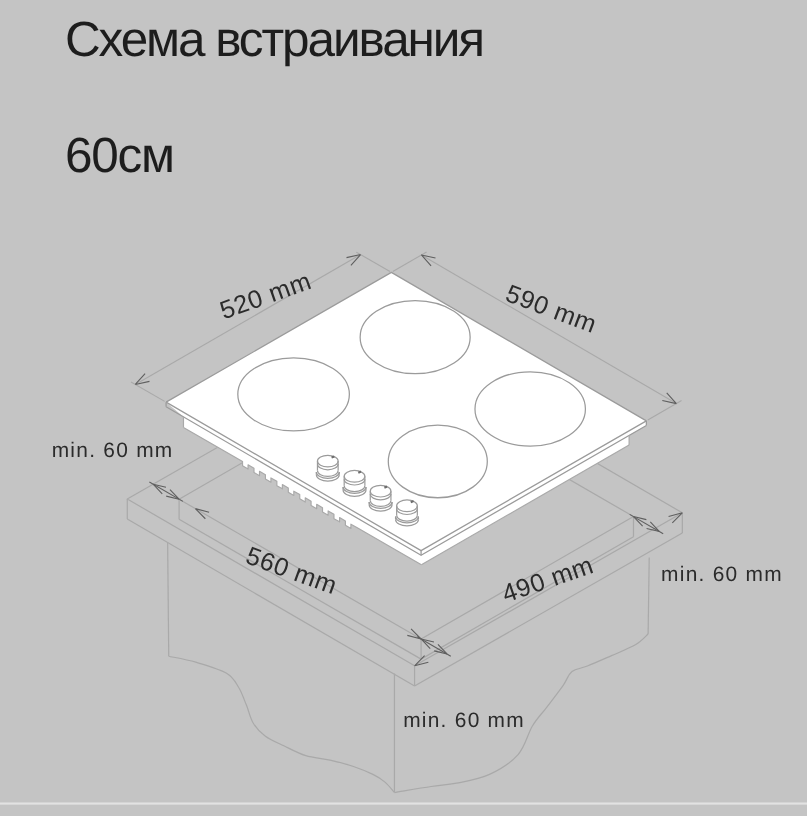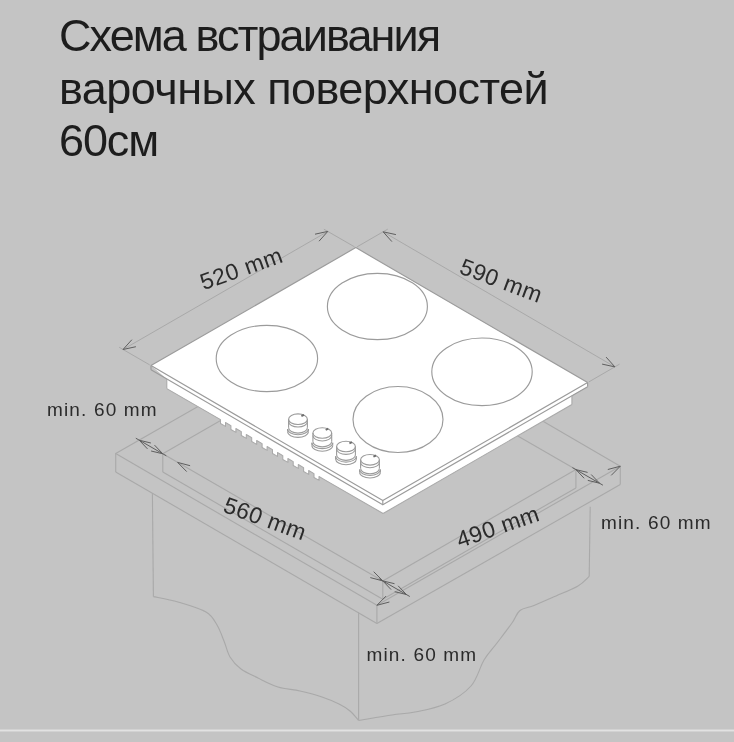--- a/index.html
+++ b/index.html
@@ -8,21 +8,21 @@
   .title{position:absolute;left:59px;top:10px;font-size:45px;line-height:52.6px;
          color:#1d1d1d;}
   .t1{letter-spacing:-1.9px;} .t2{letter-spacing:-0.55px;} .t3{letter-spacing:-1.1px;}
   svg{position:absolute;left:0;top:0;}
   svg text{font-family:"Liberation Sans",sans-serif;}
 </style>
 </head>
 <body>
 <div class="page">
 
-<div class="title"><span class="t1">Схема встраивания</span><br><span class="t2">варочных поверхностей</span><br><span class="t3">60см</span></div>
+<div class="title"><span class="t1">Схема встраивания</span><br><br><span class="t3">60см</span></div>
 <svg width="734" height="742" viewBox="0 0 734 742">
 
 <g>
         <path d="M115.7,453.6 L359.1,314.5 620.3,466.2 376.9,605.3 Z" fill="none" stroke="#a9a9a9" stroke-width="1.1" stroke-linejoin="round"></path>
         <line x1="115.7" y1="453.6" x2="115.7" y2="471.9" stroke="#a9a9a9" stroke-width="1.1" fill="none"></line>
         <line x1="376.9" y1="605.3" x2="376.9" y2="623.6" stroke="#a9a9a9" stroke-width="1.1" fill="none"></line>
         <line x1="620.3" y1="466.2" x2="620.3" y2="484.5" stroke="#a9a9a9" stroke-width="1.1" fill="none"></line>
         <line x1="115.7" y1="471.9" x2="376.9" y2="623.6" stroke="#a9a9a9" stroke-width="1.1" fill="none"></line>
         <line x1="376.9" y1="623.6" x2="620.3" y2="484.5" stroke="#a9a9a9" stroke-width="1.1" fill="none"></line>
       </g>

